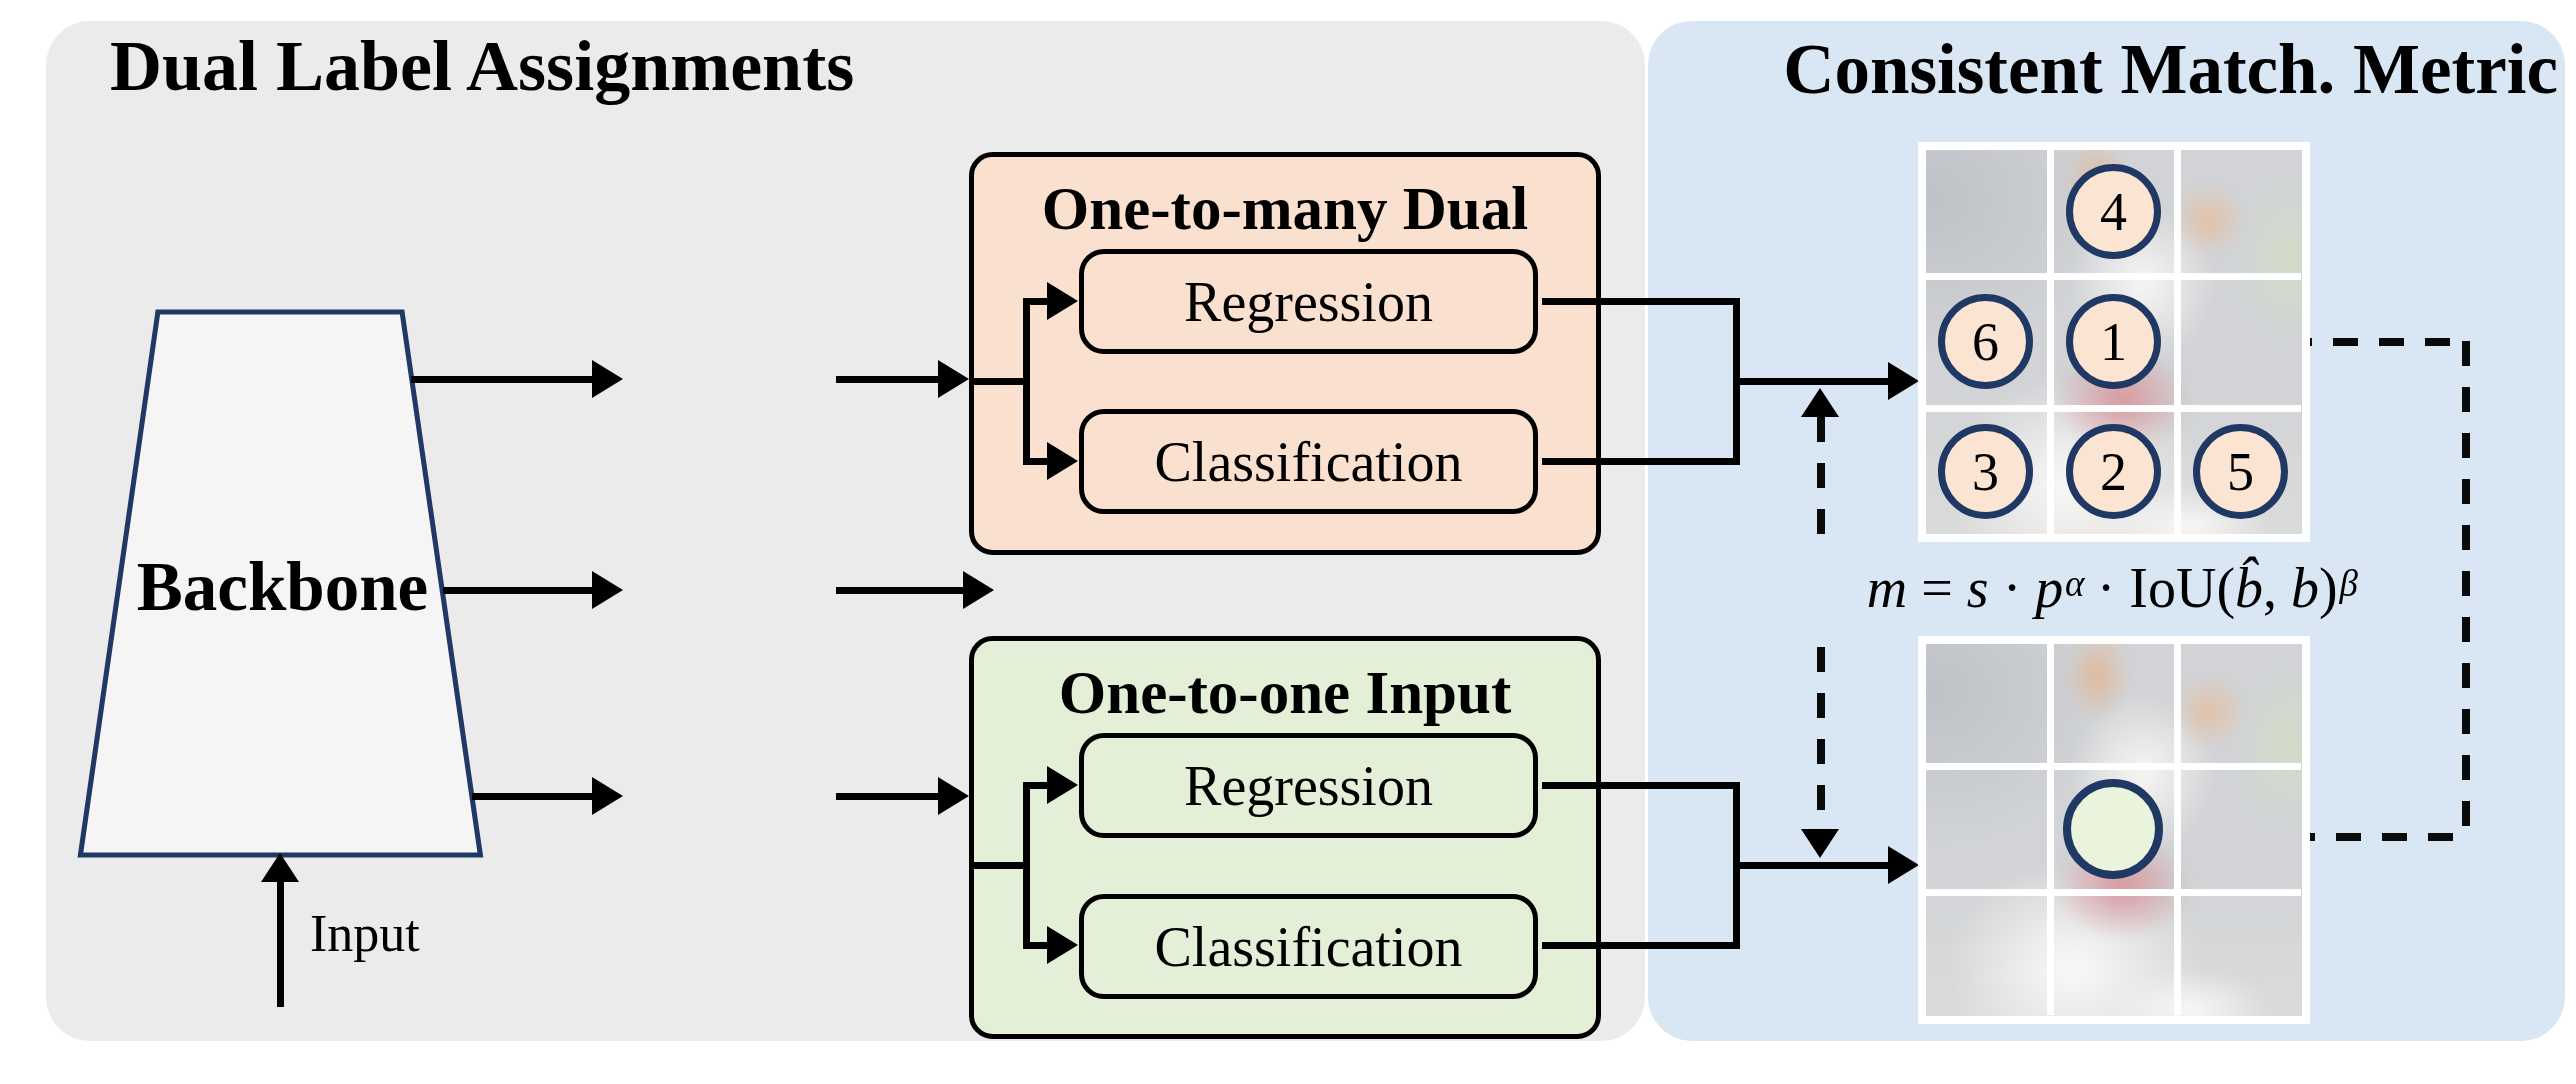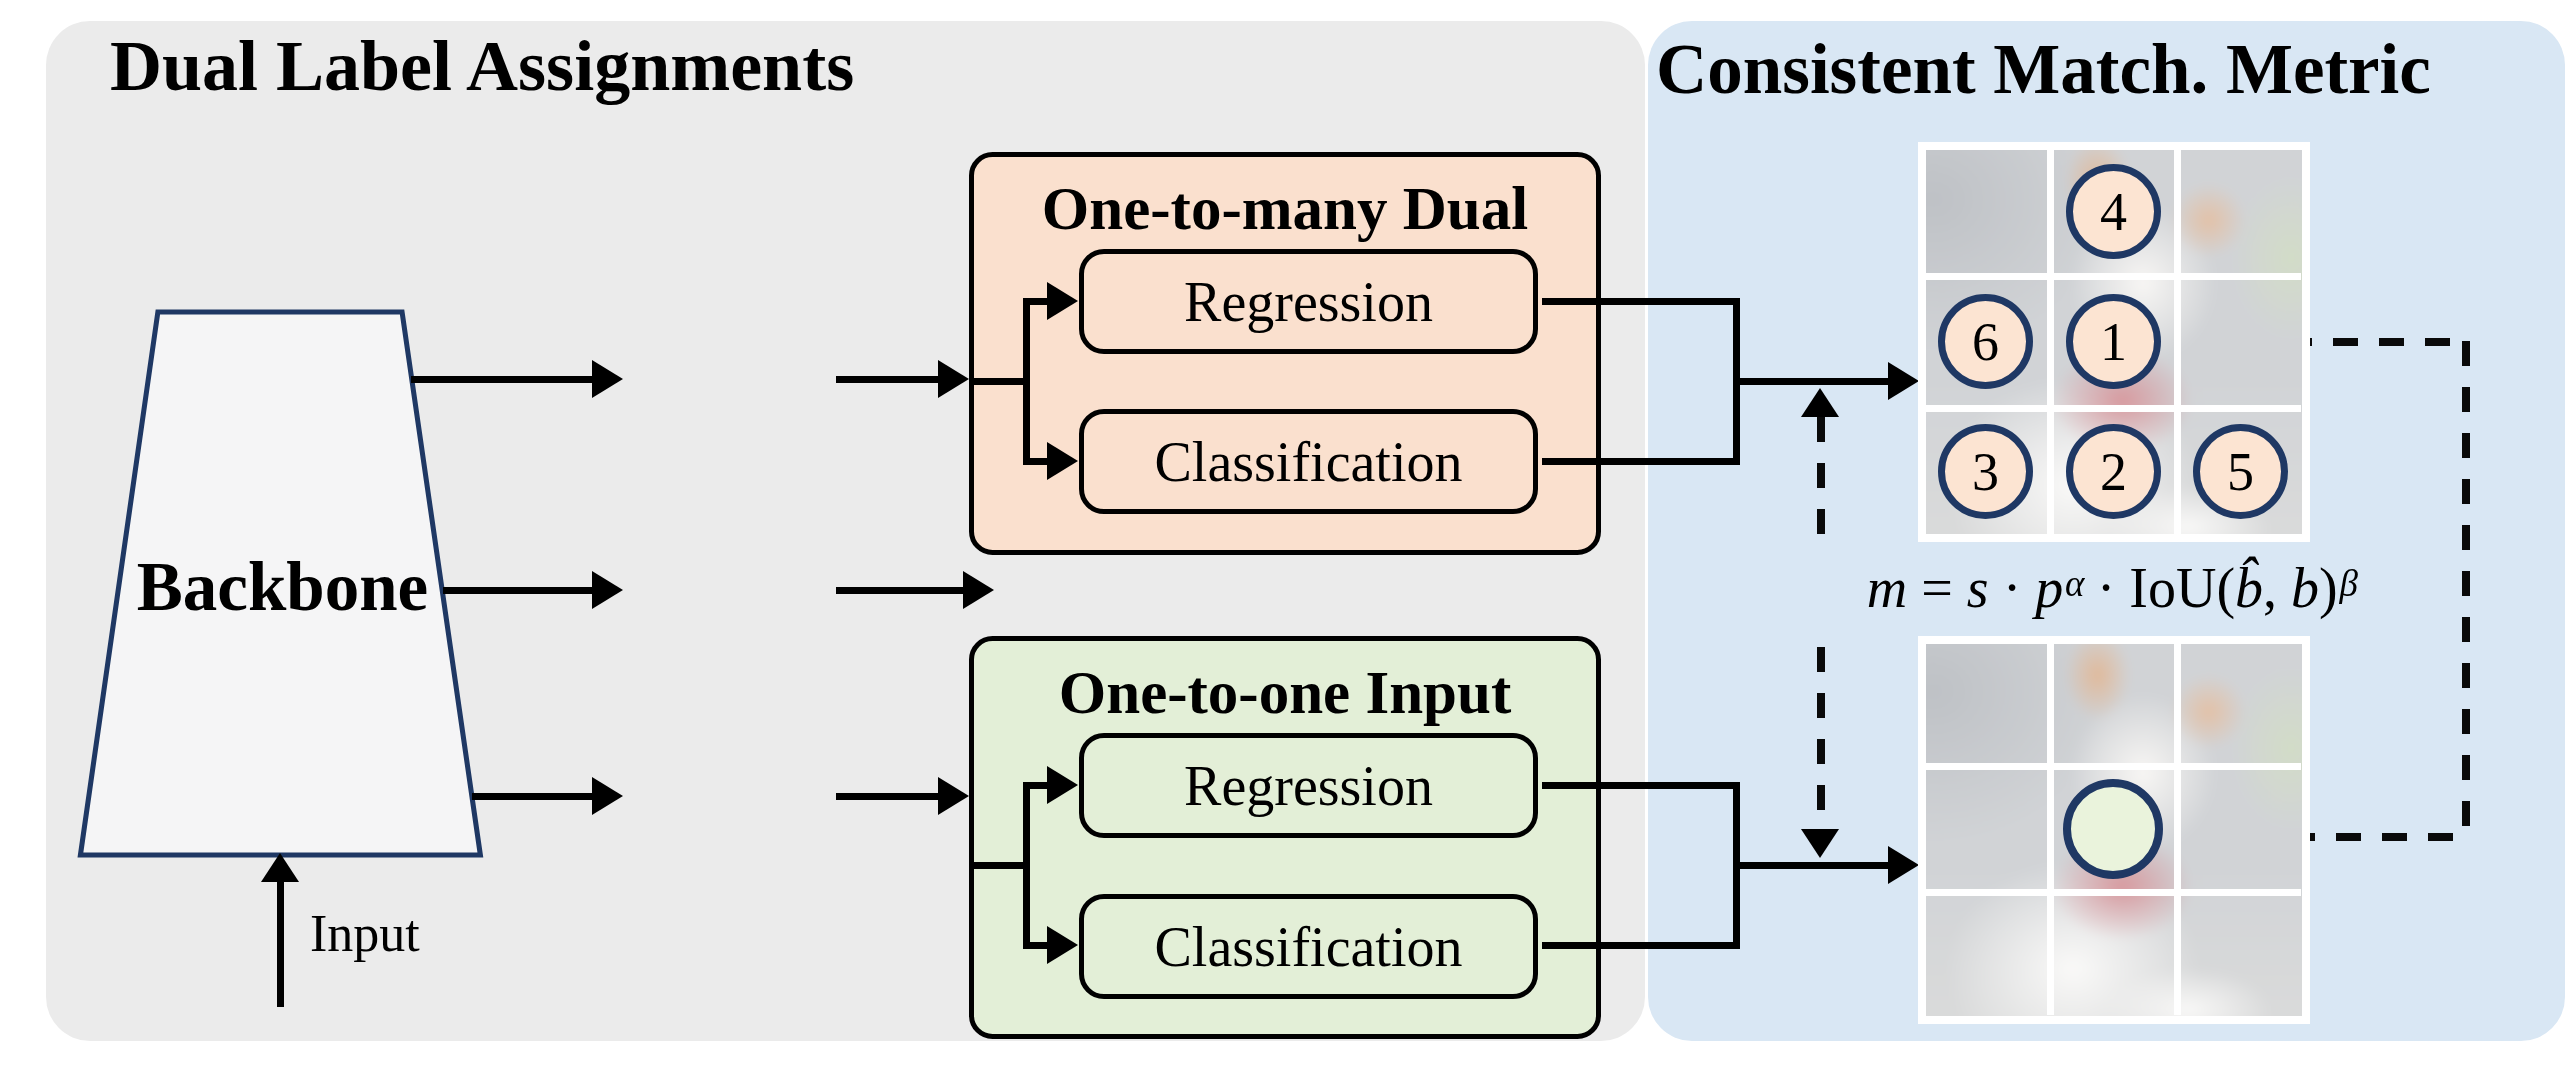--- a/index.html
+++ b/index.html
@@ -4,21 +4,21 @@
 <style>
   html,body{margin:0;padding:0;background:#ffffff;}
   .canvas{position:relative;width:2576px;height:1084px;overflow:hidden;
           font-family:"Liberation Serif",serif;color:#000;}
   .abs{position:absolute;}
   .panel{position:absolute;border-radius:44px;}
   .panel-gray{left:46px;top:21px;width:1599px;height:1020px;background:#ebebeb;}
   .panel-blue{left:1648px;top:21px;width:917px;height:1020px;background:#d9e7f4;}
   .title{position:absolute;font-weight:bold;font-size:72px;line-height:1.05;white-space:nowrap;}
   .t-left{left:66px;top:29px;margin-left:44px;}
-  .t-right{left:1656px;top:32px;width:902px;text-align:left;font-size:71px;}
+  .t-right{left:1656px;top:32px;width:902px;text-align:right;font-size:71px;}
 
   
   .panbox{position:absolute;left:624px;top:312px;width:207px;height:569px;background:#f5f5f6;
           border:5.9px solid #1f3864;border-radius:8.4px;display:flex;align-items:center;justify-content:center;
           font-weight:bold;font-size:67px;box-sizing:border-box;}
   .bblabel{position:absolute;left:72px;top:548px;width:421px;text-align:center;font-weight:bold;font-size:69px;}
   .inputlabel{position:absolute;left:310px;top:904px;font-size:52px;}
 
   .head{position:absolute;width:632px;height:403px;border:5.9px solid #000;border-radius:23.6px;box-sizing:border-box;}
   .head-otm{left:969px;top:152px;background:#fae0ce;}

